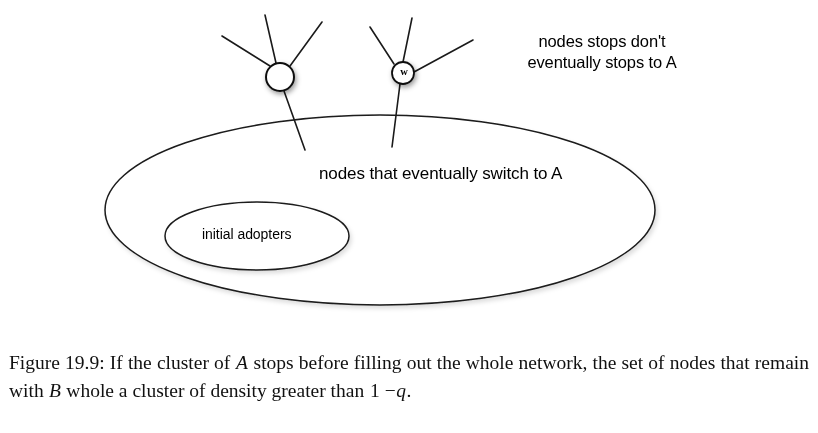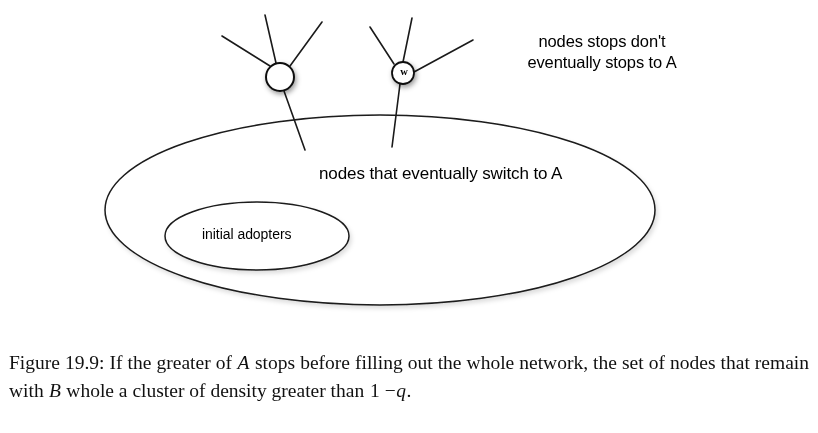--- a/index.html
+++ b/index.html
@@ -153,21 +153,21 @@
     </div>
 
     <div class="diagram-label" id="label-switch">nodes that eventually switch to A</div>
 
     <div class="diagram-label" id="label-initial-adopters">initial adopters</div>
 
   </div>
 
   <div id="caption">
     <span>Figure 19.9:</span>
-    <span>If the greater of</span>
+    <span>If the cluster of</span>
     <span class="mathit">A</span>
     <span>stops before filling out the whole network, the set of nodes that remain with</span>
     <span class="mathit">B</span>
     <span>whole a cluster of density greater than</span>
     <span class="mathnum">1 −</span><span class="mathit">q</span><span>.</span>
   </div>
 
 </div>
 
 </body></html>

